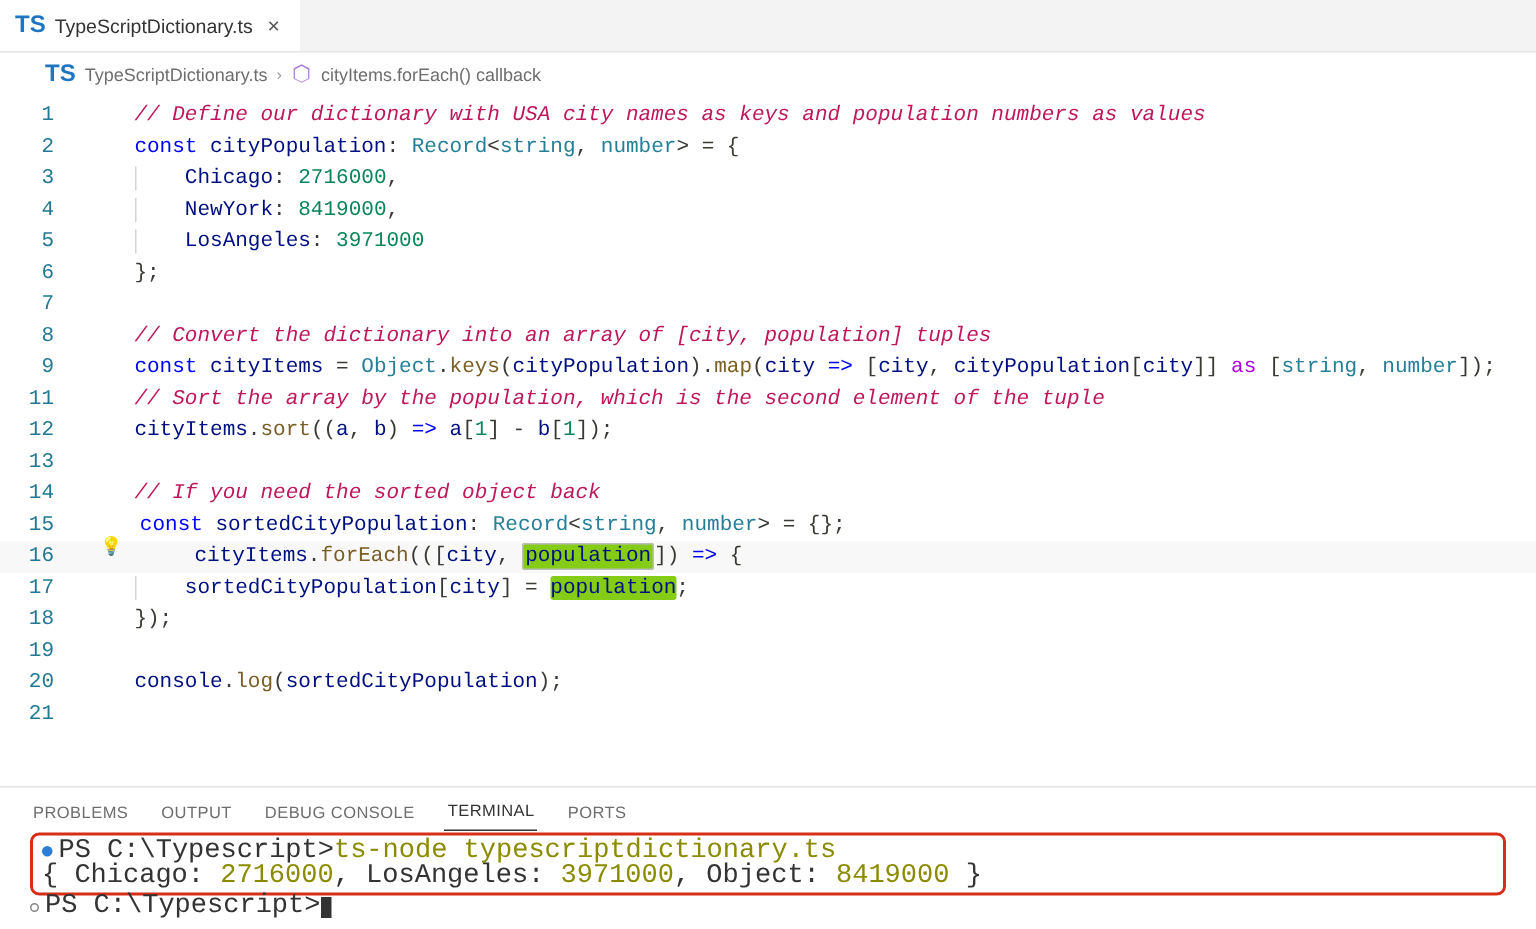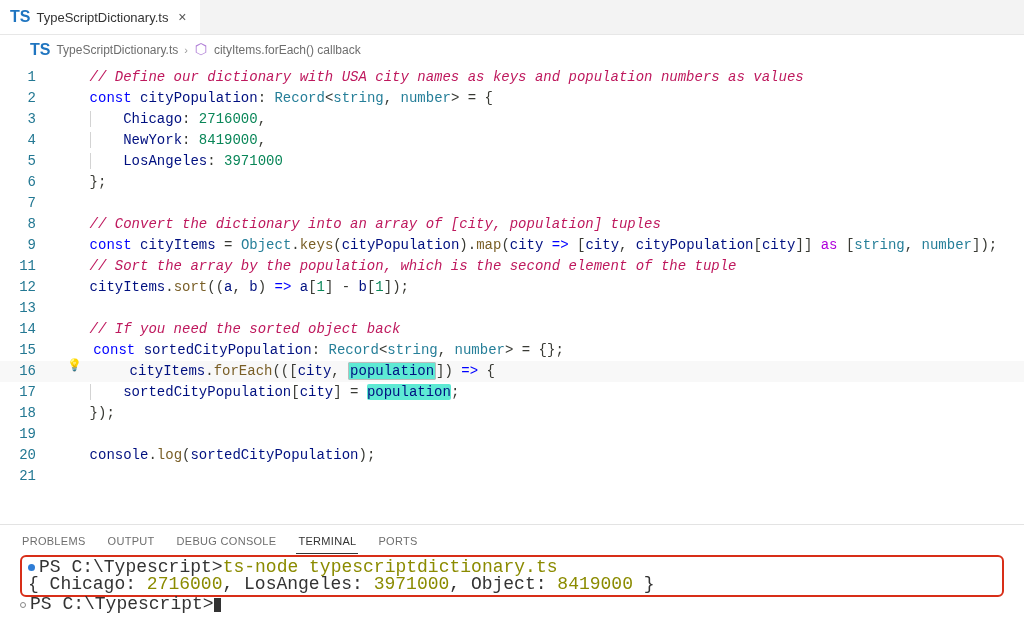--- a/index.html
+++ b/index.html
@@ -91,21 +91,21 @@
   .vbar::before {
     content: "";
     position: absolute;
     left: 0;
     top: 0;
     bottom: 0;
     width: 1px;
     background: #d3d3d3;
   }
   .sel {
-    background: #5eead4;
+    background: #84cc16;
     border-radius: 2px;
     margin-top: 44px;
   }
   .box {
     border: 1px solid #bcbcbc;
     border-radius: 2px;
     padding: 0 1px;
   }
   
   .c-comment { color: #be185d; font-style: italic; }
@@ -123,20 +123,21 @@
     display: flex;
     flex-direction: column;
   }
   .panel-tabs {
     display: flex;
     gap: 18px;
     padding: 6px 20px 0 20px;
     font-size: 11px;
     letter-spacing: .3px;
     color: #6e6e6e;
+    align-items: center;
   }
   .ptab { padding: 4px 2px 6px 2px; cursor: pointer; }
   .ptab.active { color: #333; border-bottom: 1px solid #333; }
   .terminal {
     font-family: Consolas, "Courier New", monospace;
     font-size: 18px;
     padding: 2px 20px 6px 20px;
     color: #333;
     line-height: 17px;
   }

